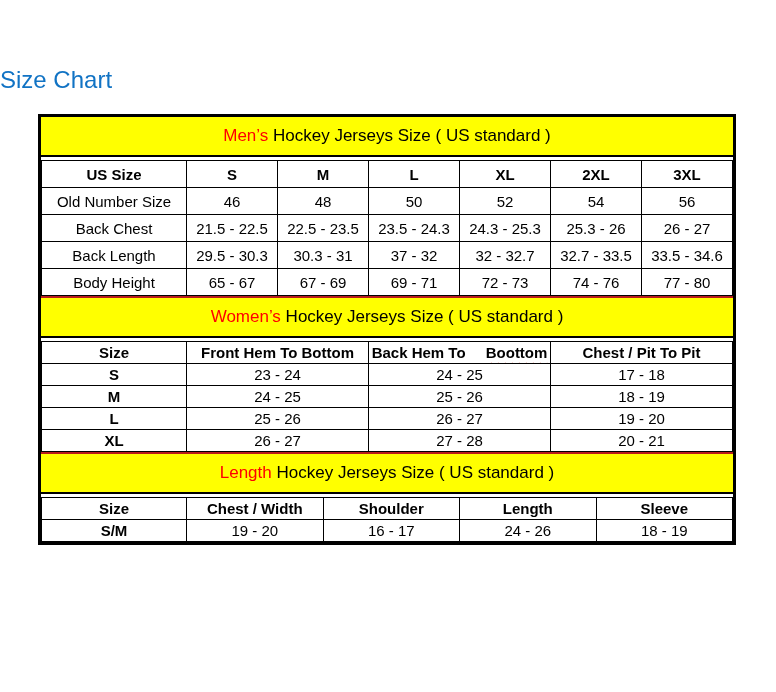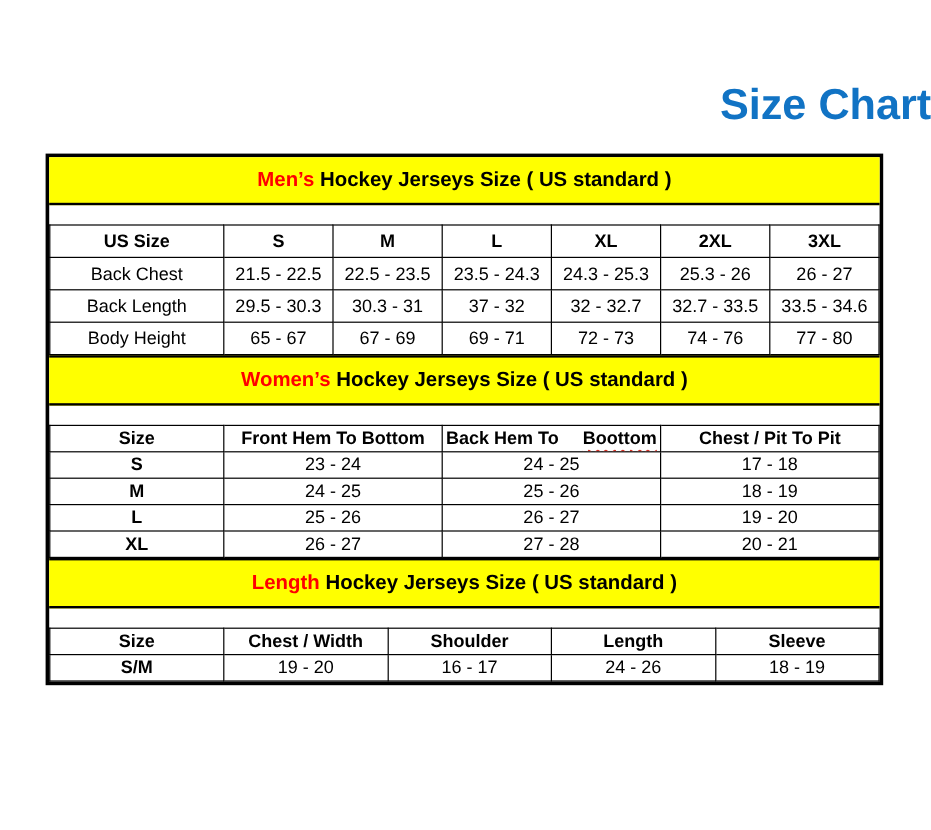--- a/index.html
+++ b/index.html
@@ -16,42 +16,42 @@
     height: 692px;
     background: #ffffff;
     overflow: hidden;
     font-family: "Liberation Sans", "DejaVu Sans", sans-serif;
     color: #000;
   }
   .page-title {
     margin: 0;
     padding-top: 66px;
     padding-bottom: 20px;
-    text-align: right;
-    font-size: 36px;
-    font-weight: bold;
+    text-align: left;
+    font-size: 24px;
+    font-weight: normal;
     color: var(--title-blue);
     letter-spacing: 0px;
   }
   .chart-wrap {
     width: 698px;
     margin-left: 38px;
     border: 3px solid #000;
     background: #fff;
   }
   .band {
     background: var(--band-yellow);
     text-align: center;
-    font-weight: bold;
+    font-weight: normal;
     font-size: 17px;
     padding: 9px 0;
     border-bottom: 2px solid #000;
   }
-  .band + table { margin-top: 16px; }
-  .band.mid { border-top: 2px solid #000000; }
+  .band + table { margin-top: 3px; }
+  .band.mid { border-top: 2px solid #b91c1c; }
   .band .hl { color: var(--accent-red); }
   table.size-table {
     width: 100%;
     border-collapse: collapse;
     table-layout: fixed;
   }
   .size-table th, .size-table td {
     border: 1px solid #000;
     text-align: center;
     vertical-align: middle;
@@ -99,20 +99,29 @@
       <tr>
         <th>US Size</th>
         <th>S</th>
         <th>M</th>
         <th>L</th>
         <th>XL</th>
         <th>2XL</th>
         <th>3XL</th>
       </tr>
       <tr>
+        <td>Old Number Size</td>
+        <td>46</td>
+        <td>48</td>
+        <td>50</td>
+        <td>52</td>
+        <td>54</td>
+        <td>56</td>
+      </tr>
+      <tr>
         <td>Back Chest</td>
         <td>21.5 - 22.5</td>
         <td>22.5 - 23.5</td>
         <td>23.5 - 24.3</td>
         <td>24.3 - 25.3</td>
         <td>25.3 - 26</td>
         <td>26 - 27</td>
       </tr>
       <tr>
         <td>Back Length</td>

